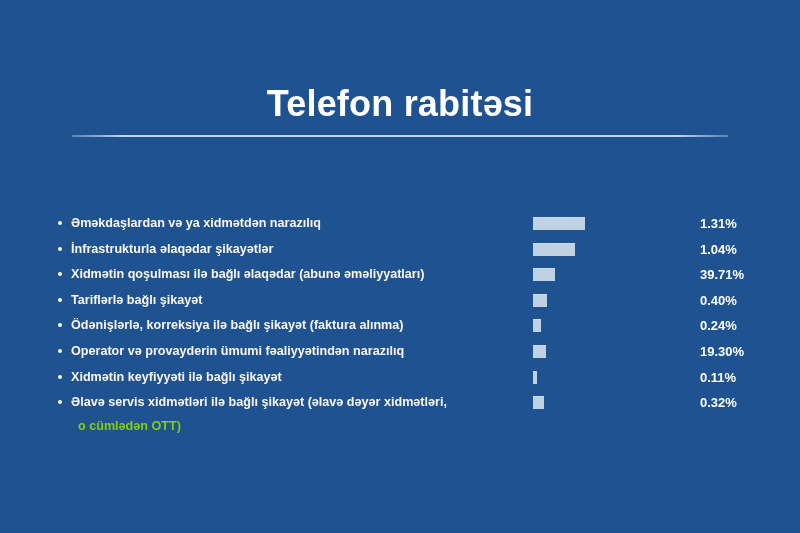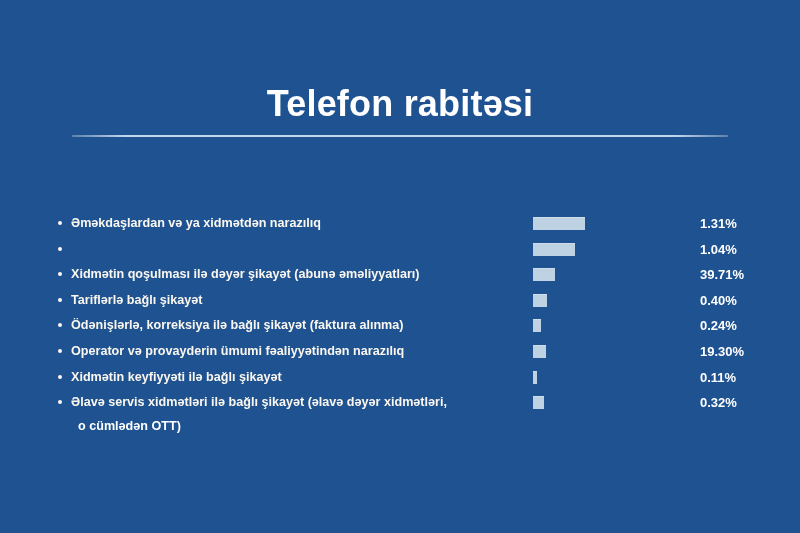--- a/index.html
+++ b/index.html
@@ -90,21 +90,21 @@
     top: 7px;
     width: 4px;
     height: 4px;
     border-radius: 50%;
     background: #fbf7ef;
   }
   .label-cont {
     display: block;
     font-size: 12.6px;
     font-weight: bold;
-    color: #ffffff;
+    color: #84cc16;
     line-height: 19px;
     padding-left: 22px;
     margin-top: 5px;
     white-space: nowrap;
   }
 
   .bar-track {
     position: absolute;
     left: 477px;
     top: 3px;
@@ -145,30 +145,30 @@
         <div class="label-wrap">
           <span class="label"><span class="bullet"></span><span>Əməkdaşlardan və ya xidmətdən narazılıq</span></span>
         </div>
         <div class="bar-track">
           <div class="bar" style="width: 52px; background: rgb(191, 210, 228);"></div>
         </div>
         <span class="value">1.31%</span>
       </div>
       <div class="row">
         <div class="label-wrap">
-          <span class="label"><span class="bullet"></span></span>
+          <span class="label"><span class="bullet"></span><span>İnfrastrukturla əlaqədar şikayətlər</span></span>
         </div>
         <div class="bar-track">
           <div class="bar" style="width: 42px; background: rgb(191, 210, 228);"></div>
         </div>
         <span class="value">1.04%</span>
       </div>
       <div class="row">
         <div class="label-wrap">
-          <span class="label"><span class="bullet"></span><span>Xidmətin qoşulması ilə dəyər şikayət (abunə əməliyyatları)</span></span>
+          <span class="label"><span class="bullet"></span><span>Xidmətin qoşulması ilə bağlı əlaqədar (abunə əməliyyatları)</span></span>
         </div>
         <div class="bar-track">
           <div class="bar" style="width: 22px; background: rgb(191, 210, 228);"></div>
         </div>
         <span class="value">39.71%</span>
       </div>
       <div class="row">
         <div class="label-wrap">
           <span class="label"><span class="bullet"></span><span>Tariflərlə bağlı şikayət</span></span>
         </div>

